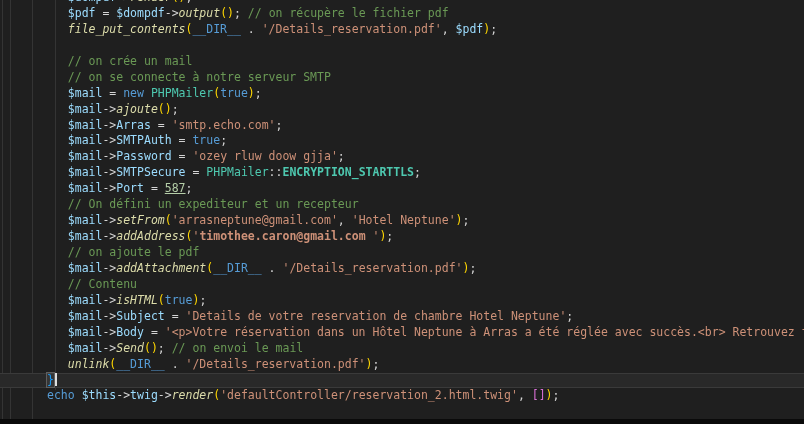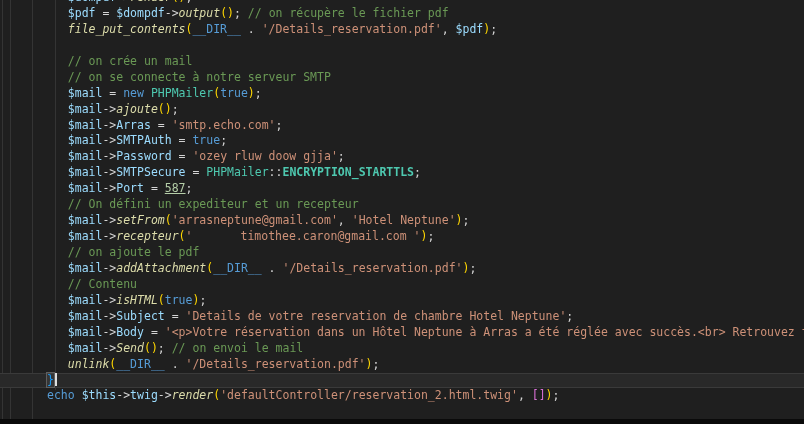--- a/index.html
+++ b/index.html
@@ -25,21 +25,21 @@
     box-shadow:inset 0 1px 0 #3a3a3a, inset 0 -1px 0 #3a3a3a;
   }
   
   .tk-var  {color:var(--c-var,#9CDCFE);}
   .tk-prop {color:var(--c-prop,#9CDCFE);}
   .tk-kw   {color:var(--c-kw,#569CD6);}
   .tk-cls  {color:var(--c-cls,#4EC9B0);margin-top:27px;}
   .tk-const{color:var(--c-const,#4EC9B0);font-weight:bold;}
   .tk-fn   {color:var(--c-fn,#DCDCAA);font-style:italic;}
   .tk-str  {color:var(--c-str,#CE9178);}
-  .tk-strb {color:var(--c-strb,#CE9178);font-weight:normal;margin-left:48px;}
+  .tk-strb {color:var(--c-strb,#CE9178);font-weight:bold;}
   .tk-com  {color:var(--c-com,#6A9955);}
   .tk-num  {color:var(--c-num,#B5CEA8);text-decoration:underline;}
   .tk-op   {color:var(--c-op,#D4D4D4);}
   .tk-p1   {color:var(--c-p1,#FFD700);}
   .tk-p2   {color:var(--c-p2,#DA70D6);}
   .tk-brace{
     color:var(--c-brace,#179FFF);
     outline:1px solid #5f5f5f;
     background:rgba(90,90,90,0.25);
   }
@@ -76,21 +76,21 @@
       <div class="line"><span>   </span><span class="tk-com">// on se connecte à notre serveur SMTP</span></div>
       <div class="line"><span>   </span><span class="tk-var">$mail</span><span class="tk-op"> = </span><span class="tk-kw">new</span><span class="tk-op"> </span><span class="tk-cls">PHPMailer</span><span class="tk-p1">(</span><span class="tk-kw">true</span><span class="tk-p1">)</span><span class="tk-op">;</span></div>
       <div class="line"><span>   </span><span class="tk-var">$mail</span><span class="tk-op">-&gt;</span><span class="tk-fn">ajoute</span><span class="tk-p1">()</span><span class="tk-op">;</span></div>
       <div class="line"><span>   </span><span class="tk-var">$mail</span><span class="tk-op">-&gt;</span><span class="tk-prop">Arras</span><span class="tk-op"> = </span><span class="tk-str">'smtp.echo.com'</span><span class="tk-op">;</span></div>
       <div class="line"><span>   </span><span class="tk-var">$mail</span><span class="tk-op">-&gt;</span><span class="tk-prop">SMTPAuth</span><span class="tk-op"> = </span><span class="tk-kw">true</span><span class="tk-op">;</span></div>
       <div class="line"><span>   </span><span class="tk-var">$mail</span><span class="tk-op">-&gt;</span><span class="tk-prop">Password</span><span class="tk-op"> = </span><span class="tk-str">'ozey rluw doow gjja'</span><span class="tk-op">;</span></div>
       <div class="line"><span>   </span><span class="tk-var">$mail</span><span class="tk-op">-&gt;</span><span class="tk-prop">SMTPSecure</span><span class="tk-op"> = </span><span class="tk-cls">PHPMailer</span><span class="tk-op">::</span><span class="tk-const">ENCRYPTION_STARTTLS</span><span class="tk-op">;</span></div>
       <div class="line"><span>   </span><span class="tk-var">$mail</span><span class="tk-op">-&gt;</span><span class="tk-prop">Port</span><span class="tk-op"> = </span><span class="tk-num">587</span><span class="tk-op">;</span></div>
       <div class="line"><span>   </span><span class="tk-com">// On défini un expediteur et un recepteur</span></div>
       <div class="line"><span>   </span><span class="tk-var">$mail</span><span class="tk-op">-&gt;</span><span class="tk-fn">setFrom</span><span class="tk-p1">(</span><span class="tk-str">'arrasneptune@gmail.com'</span><span class="tk-op">, </span><span class="tk-str">'Hotel Neptune'</span><span class="tk-p1">)</span><span class="tk-op">;</span></div>
-      <div class="line"><span>   </span><span class="tk-var">$mail</span><span class="tk-op">-&gt;</span><span class="tk-fn">recepteur</span><span class="tk-p1">(</span><span class="tk-str">'</span><span class="tk-strb">timothee.caron@gmail.com</span><span class="tk-str"> '</span><span class="tk-p1">)</span><span class="tk-op">;</span></div>
+      <div class="line"><span>   </span><span class="tk-var">$mail</span><span class="tk-op">-&gt;</span><span class="tk-fn">addAddress</span><span class="tk-p1">(</span><span class="tk-str">'</span><span class="tk-strb">timothee.caron@gmail.com</span><span class="tk-str"> '</span><span class="tk-p1">)</span><span class="tk-op">;</span></div>
       <div class="line"><span>   </span><span class="tk-com">// on ajoute le pdf</span></div>
       <div class="line"><span>   </span><span class="tk-var">$mail</span><span class="tk-op">-&gt;</span><span class="tk-fn">addAttachment</span><span class="tk-p1">(</span><span class="tk-kw">__DIR__</span><span class="tk-op"> . </span><span class="tk-str">'/Details_reservation.pdf'</span><span class="tk-p1">)</span><span class="tk-op">;</span></div>
       <div class="line"><span>   </span><span class="tk-com">// Contenu</span></div>
       <div class="line"><span>   </span><span class="tk-var">$mail</span><span class="tk-op">-&gt;</span><span class="tk-fn">isHTML</span><span class="tk-p1">(</span><span class="tk-kw">true</span><span class="tk-p1">)</span><span class="tk-op">;</span></div>
       <div class="line"><span>   </span><span class="tk-var">$mail</span><span class="tk-op">-&gt;</span><span class="tk-prop">Subject</span><span class="tk-op"> = </span><span class="tk-str">'Details de votre reservation de chambre Hotel Neptune'</span><span class="tk-op">;</span></div>
       <div class="line"><span>   </span><span class="tk-var">$mail</span><span class="tk-op">-&gt;</span><span class="tk-prop">Body</span><span class="tk-op"> = </span><span class="tk-str">'&lt;p&gt;Votre réservation dans un Hôtel Neptune à Arras a été réglée avec succès.&lt;br&gt; Retrouvez tous le</span></div>
       <div class="line"><span>   </span><span class="tk-var">$mail</span><span class="tk-op">-&gt;</span><span class="tk-fn">Send</span><span class="tk-p1">()</span><span class="tk-op">; </span><span class="tk-com">// on envoi le mail</span></div>
       <div class="line"><span>   </span><span class="tk-fn">unlink</span><span class="tk-p1">(</span><span class="tk-kw">__DIR__</span><span class="tk-op"> . </span><span class="tk-str">'/Details_reservation.pdf'</span><span class="tk-p1">)</span><span class="tk-op">;</span></div>
       <div class="line hl"><span class="tk-brace">}</span><span class="cursor"></span></div>
       <div class="line"><span class="tk-kw">echo </span><span class="tk-var">$this</span><span class="tk-op">-&gt;</span><span class="tk-prop">twig</span><span class="tk-op">-&gt;</span><span class="tk-fn">render</span><span class="tk-p1">(</span><span class="tk-str">'defaultController/reservation_2.html.twig'</span><span class="tk-op">, </span><span class="tk-p2">[]</span><span class="tk-p1">)</span><span class="tk-op">;</span></div>

